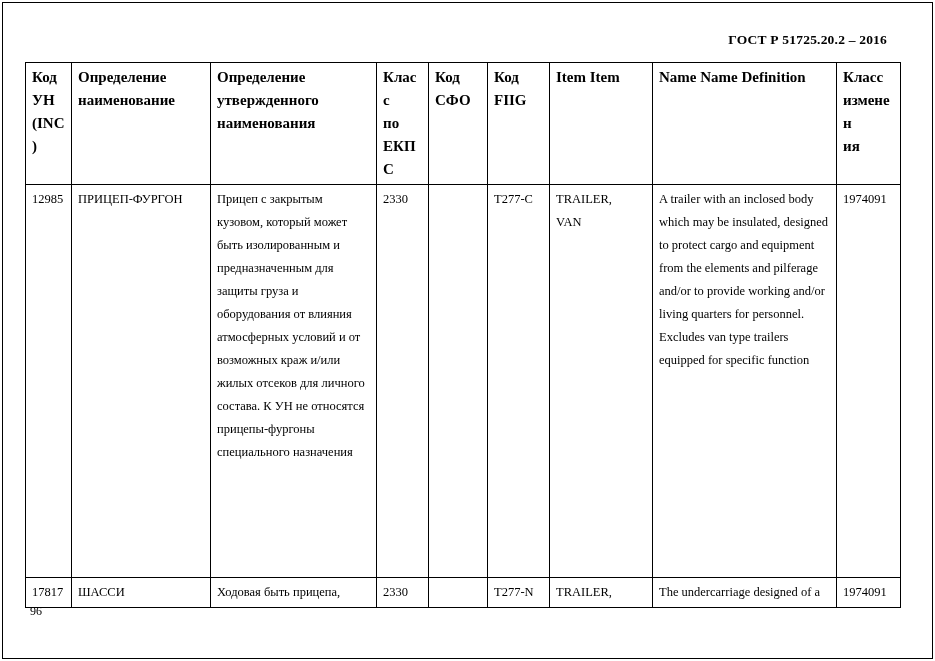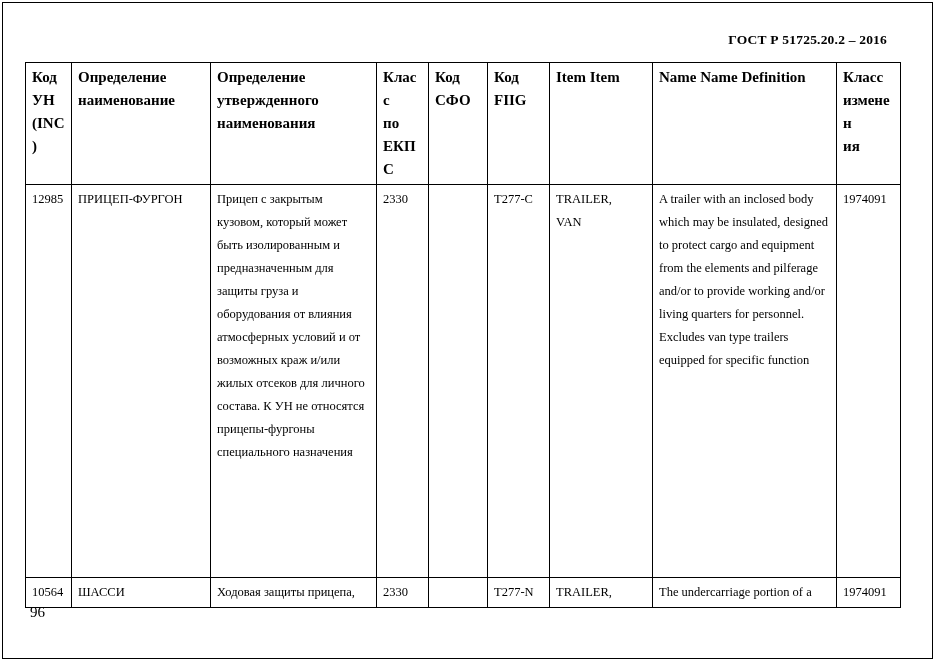--- a/index.html
+++ b/index.html
@@ -56,21 +56,21 @@
     font-size: 15px;
   }
   tr.hdr-row   { height: 73px; }
   tr.row-cont  { height: 118px; }
   tr.row-main  { height: 393px; }
   tr.row-last  { height: 29px; }
   .page-number {
     position: absolute;
     left: 30px;
     top: 604px;
-    font-size: 15px;
+    font-size: 12px;
   }
 </style>
 </head>
 <body>
 
 <div class="page">
   <div class="page-frame"></div>
 
   <div class="gost-header">ГОСТ Р 51725.20.2 – 2016</div>
 
@@ -117,27 +117,27 @@
         <td>Прицеп с закрытым кузовом, который может быть изолированным и предназначенным для защиты груза и оборудования от влияния атмосферных условий и от возможных краж и/или жилых отсеков для личного состава. К УН не относятся прицепы-фургоны специального назначения</td>
         <td>2330</td>
         <td></td>
         <td>T277-C</td>
         <td>TRAILER,
 VAN</td>
         <td>A trailer with an inclosed body which may be insulated, designed to protect cargo and equipment from the elements and pilferage and/or to provide working and/or living quarters for personnel. Excludes van type trailers equipped for specific function</td>
         <td>1974091</td>
       </tr>
       <tr class="row-last">
-        <td>10564</td>
+        <td>17817</td>
         <td>ШАССИ</td>
-        <td>Ходовая защиты прицепа,</td>
+        <td>Ходовая быть прицепа,</td>
         <td>2330</td>
         <td></td>
         <td>T277-N</td>
         <td>TRAILER,</td>
-        <td>The undercarriage portion of a</td>
+        <td>The undercarriage designed of a</td>
         <td>1974091</td>
       </tr>
     </tbody>
   </table>
 
   <div class="page-number">96</div>
 </div>
 
 </body></html>

